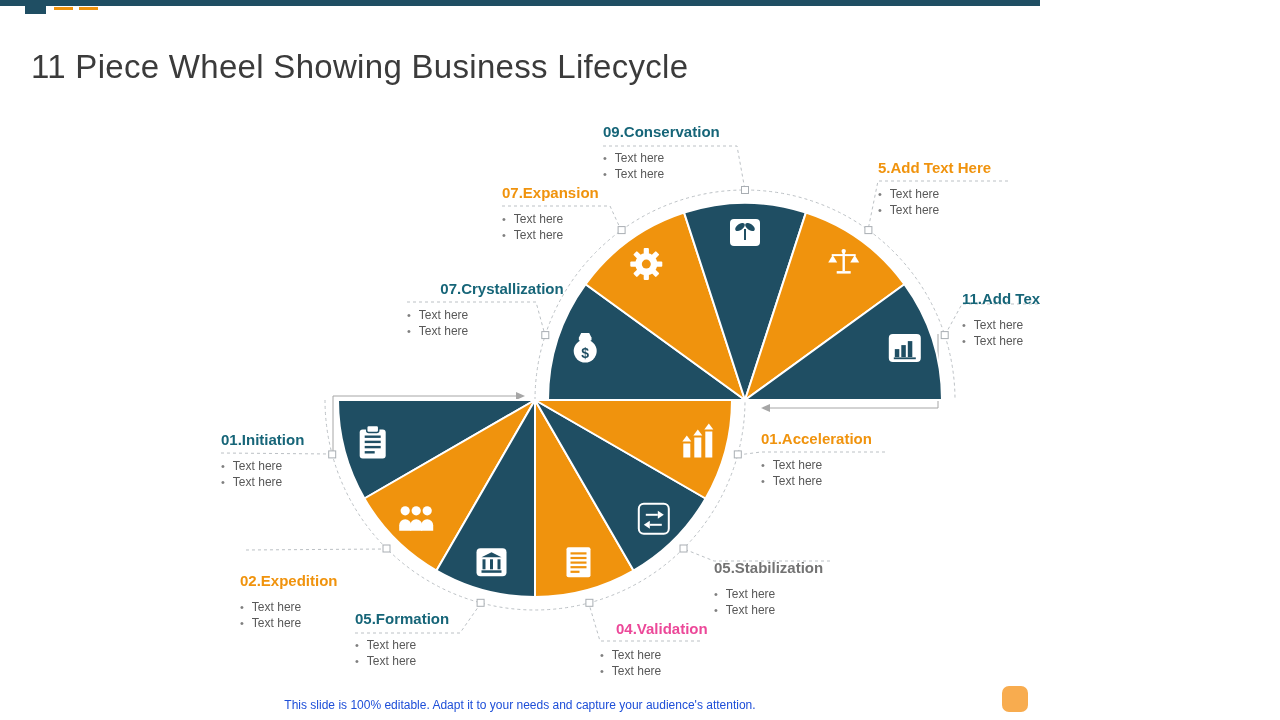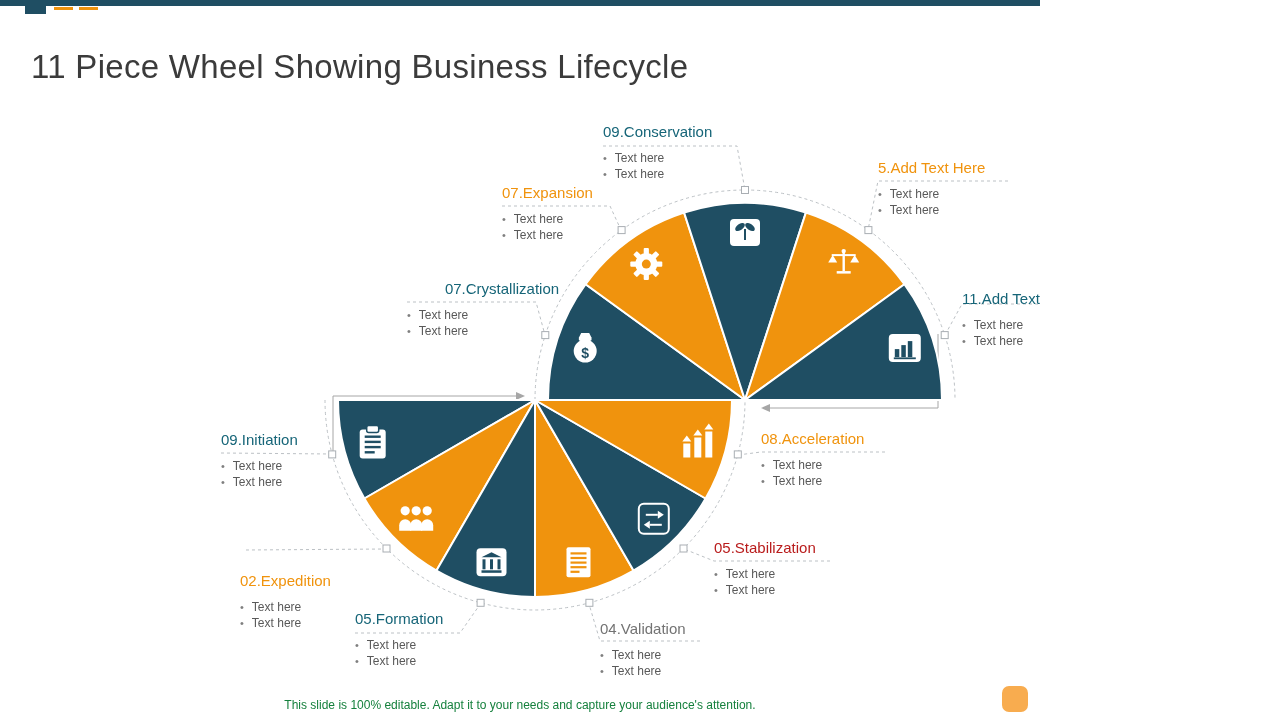--- a/index.html
+++ b/index.html
@@ -9,27 +9,27 @@
   .logo-block{position:absolute;left:25px;top:0;width:21px;height:14px;background:#1F4E63;}
   .accent-dash{position:absolute;top:7px;height:3px;width:19px;background:#F0930D;}
   .accent-dash.d1{left:54px;} .accent-dash.d2{left:79px;}
 
   .slide-title{position:absolute;left:31px;top:26px;font-size:33px;font-weight:400;
                color:#3b3b3b;letter-spacing:.3px;white-space:nowrap;}
 
   #wheel{position:absolute;left:0;top:0;}
 
   .seg{position:absolute;width:190px;}
-  .seg h3{margin:0;font-size:15px;font-weight:normal;line-height:18px;white-space:nowrap;}
+  .seg h3{margin:0;font-size:15px;font-weight:bold;line-height:18px;white-space:nowrap;}
   .seg .rows{margin-top:9px;}
   .row{display:flex;gap:8px;font-size:12px;color:#595959;line-height:16px;}
   .row .dot{color:#7f7f7f;font-size:11px;}
 
   .footer-note{position:absolute;left:0;right:0;bottom:8px;text-align:center;
-               font-size:12px;color:#15803d;margin-top:45px;}
+               font-size:12px;color:#1d4ed8;margin-top:45px;}
   .corner-accent{position:absolute;right:12px;bottom:8px;width:26px;height:26px;
                  border-radius:7px;background:#F8AC4F;}
 </style>
 </head>
 <body>
 
 <div class="slide">
   <div class="top-bar"></div>
   <div class="logo-block"></div>
   <div class="accent-dash d1"></div>
@@ -160,21 +160,21 @@
       <rect x="734.3" y="450.9" width="7" height="7" fill="#ffffff" stroke="#A9AEB3" stroke-width="1"></rect>
       <rect x="541.8" y="331.6" width="7" height="7" fill="#ffffff" stroke="#A9AEB3" stroke-width="1"></rect>
       <rect x="618.1" y="226.6" width="7" height="7" fill="#ffffff" stroke="#A9AEB3" stroke-width="1"></rect>
       <rect x="741.5" y="186.5" width="7" height="7" fill="#ffffff" stroke="#A9AEB3" stroke-width="1"></rect>
       <rect x="864.9" y="226.6" width="7" height="7" fill="#ffffff" stroke="#A9AEB3" stroke-width="1"></rect>
       <rect x="941.2" y="331.6" width="7" height="7" fill="#ffffff" stroke="#A9AEB3" stroke-width="1"></rect>
     </svg>
 
   <div id="labels">
       <div class="seg" style="left: 221px; top: 431px;">
-        <h3 style="color: rgb(22, 101, 120);">09.Initiation</h3>
+        <h3 style="color: rgb(22, 101, 120);">01.Initiation</h3>
         <div class="rows">
           <div class="row">
             <span class="dot">•</span>
             <span>Text here</span>
           </div>
           <div class="row">
             <span class="dot">•</span>
             <span>Text here</span>
           </div>
         </div>
@@ -199,47 +199,47 @@
             <span class="dot">•</span>
             <span>Text here</span>
           </div>
           <div class="row">
             <span class="dot">•</span>
             <span>Text here</span>
           </div>
         </div>
       </div>
       <div class="seg" style="left: 600px; top: 620px;">
-        <h3 style="color: #737373;">04.Validation</h3>
+        <h3 style="color: #ec4899; margin-left: 16px;">04.Validation</h3>
         <div class="rows">
           <div class="row">
             <span class="dot">•</span>
             <span>Text here</span>
           </div>
           <div class="row">
             <span class="dot">•</span>
             <span>Text here</span>
           </div>
         </div>
       </div>
       <div class="seg" style="left: 714px; top: 539px;">
-        <h3 style="color: #b91c1c;">05.Stabilization</h3>
+        <h3 style="color: #737373; margin-top: 20px;">05.Stabilization</h3>
         <div class="rows">
           <div class="row">
             <span class="dot">•</span>
             <span>Text here</span>
           </div>
           <div class="row">
             <span class="dot">•</span>
             <span>Text here</span>
           </div>
         </div>
       </div>
       <div class="seg" style="left: 761px; top: 430px;">
-        <h3 style="color: rgb(240, 147, 13);">08.Acceleration</h3>
+        <h3 style="color: rgb(240, 147, 13);">01.Acceleration</h3>
         <div class="rows">
           <div class="row">
             <span class="dot">•</span>
             <span>Text here</span>
           </div>
           <div class="row">
             <span class="dot">•</span>
             <span>Text here</span>
           </div>
         </div>

